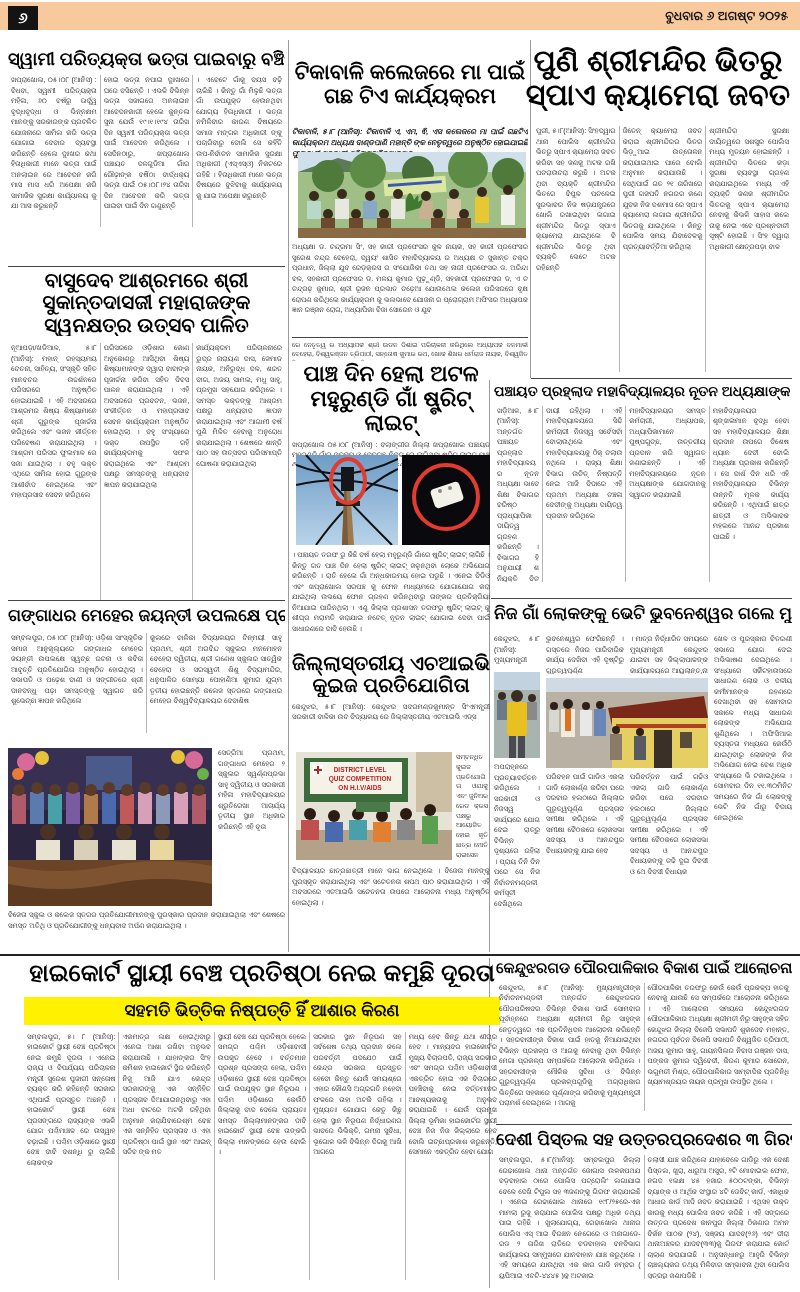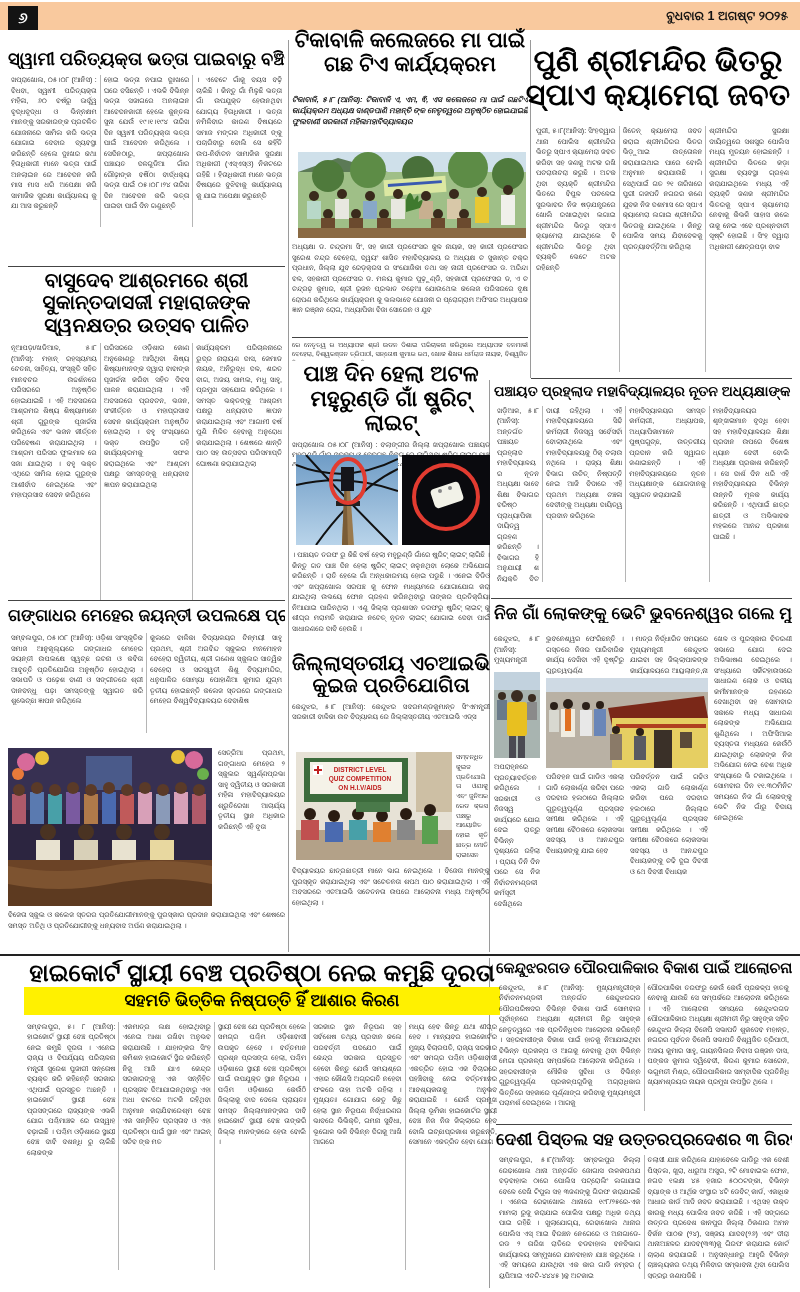--- a/index.html
+++ b/index.html
@@ -33,21 +33,21 @@
 </style>
 </head>
 <body>
 
 <div class="page">
 
   <div class="topbar">
     <div class="pageno">
       <span>୬</span>
     </div>
-    <div class="dateline-top">ବୁଧବାର 1 ଅଗଷ୍ଟ ୨୦୨୫</div>
+    <div class="dateline-top">ବୁଧବାର ୬ ଅଗଷ୍ଟ ୨୦୨୫</div>
   </div>
 
   <div class="vrule" style="left:288px;top:40px;height:912px;"></div>
   <div class="vrule" style="left:530px;top:40px;height:338px;"></div>
   <div class="vrule" style="left:489px;top:380px;height:572px;"></div>
   <div class="hrule heavy" style="left:0;top:954px;width:800px;"></div>
   <div class="vrule" style="left:489px;top:958px;height:330px;"></div>
 
   <div class="art" style="left:8px;top:44px;width:277px;">
     <div class="hl one" style="font-size:18px;margin-top:5px;">ସ୍ୱାମୀ ପରିତ୍ୟକ୍ତା ଭତ୍ତା ପାଇବାରୁ ବଞ୍ଚିତ କୁନ୍ତଳା</div>
@@ -123,21 +123,21 @@
           <rect x="142" y="92" width="24" height="20" fill="#e8d8a0"></rect>
       </g>
       <rect x="0" y="112" width="204" height="46" fill="#6b4326"></rect>
       <path d="M0 118 Q51 128 102 118 T204 118 V158 H0 Z" fill="#7d5330"></path>
       <path d="M0 136 Q51 146 102 136 T204 136 V158 H0 Z" fill="#5d3a20"></path>
     </svg>
   </div>
   <div class="art btxt" style="left:218px;top:748px;width:67px;height:158px;">ସେତ୍ରିଆ ପ୍ରଥମ, ଗଙ୍ଗାଧର ମେହେର ୨ ସ୍କୁଲର ସ୍ୱର୍ଣ୍ଣପ୍ରଭା ସାହୁ ଦ୍ୱିତୀୟ ଓ ସରକାରୀ ମହିଳା ମହାବିଦ୍ୟାଳୟର ଶ୍ରୁତିରେଖା ଆଚାର୍ଯ୍ୟ ତୃତୀୟ ସ୍ଥାନ ଅଧିକାର କରିଛନ୍ତି  ଏହି ବୃତା</div>
   <div class="art btxt" style="left:8px;top:910px;width:277px;height:40px;">ବିଜେତା ସ୍କୁଲ ଓ କଲେଜ ସ୍ତରର ପ୍ରତିଯୋଗୀମାନଙ୍କୁ ପୁରସ୍କାର ପ୍ରଦାନ କରାଯାଇଥିଲା ଏବଂ ଶେଷରେ ସମସ୍ତ ଅତିଥି ଓ ପ୍ରତିଯୋଗୀଙ୍କୁ ଧନ୍ୟବାଦ ଅର୍ପଣ କରାଯାଇଥିଲା ।</div>
 
-  <div class="art" style="left:292px;top:28px;width:236px;">
+  <div class="art" style="left:292px;top:60px;width:236px;">
     <div class="hl" style="font-size:21px;">ଟିକାବାଳି କଲେଜରେ ମା ପାଇଁ ଗଛ ଟିଏ କାର୍ଯ୍ୟକ୍ରମ</div>
     <div class="intro" style="margin-top:20px;height:38px;font-style:italic;">ଟିକାବାଳି, ୫।୮ (ଆନିସ): ଟିକାବାଳି ଏ, ଏମ, ଵି, ଏସ କଲେଜରେ ମା ପାଇଁ ଗଛଟିଏ କାର୍ଯ୍ୟକ୍ରମ ଅଧ୍ୟକ୍ଷ ଦାଣ୍ଡପାଣି ମହାନ୍ତି ଙ୍କ ନେତୃତ୍ୱରେ ଅନୁଷ୍ଠିତ ହୋଇଯାଇଛି ଫୁଲବାଣୀ ସରକାରୀ ମହିଳାମହାବିଦ୍ୟାଳୟର</div>
   </div>
   <div class="photo" style="left:298px;top:152px;width:228px;height:86px;">
     <svg width="228" height="86" viewBox="0 0 228 86" xmlns="http://www.w3.org/2000/svg">
       <rect width="228" height="86" fill="#9fbf87"></rect>
       <rect width="228" height="20" fill="#cfe0ea"></rect>
       <path d="M0 20 L40 6 L90 20 Z" fill="#5c7a56"></path>
       <circle cx="30" cy="24" r="16" fill="#4f7a3c"></circle>
         <circle cx="70" cy="18" r="18" fill="#5d8c46"></circle>
@@ -326,21 +326,21 @@
           <rect x="88" y="58" width="12" height="24" fill="#5a5a62"></rect>
       </g>
     </svg>
   </div>
   <div class="art btxt" style="left:546px;top:772px;width:78px;height:178px;">ପରିବହନ ପାଇଁ ଗାଡିଓ ଏକଲା ଗାଡି ଲୋକାର୍ଣ୍ଣ କରିବା ପରେ ଦରବାର ହଲଠାରେ ଜିଲ୍ଲାର ଗୁରୁତ୍ୱପୂର୍ଣ୍ଣ ପ୍ରସ୍ତାବ ସମୀକ୍ଷା କରିଥିଲେ । ଏହି ସମୀକ୍ଷା ବୈଠକରେ ଲୋକସଭା ସଦସ୍ୟ ଓ ଆନନ୍ଦପୁର ବିଧାୟକଙ୍କୁ ଯାଇ ହେବ</div>
   <div class="art btxt" style="left:630px;top:772px;width:78px;height:178px;">ପରିବର୍ତ୍ତନ ପାଇଁ ଗଢିଓ ଏକଲା ଗାଡି ଲୋକାର୍ଣ୍ଣ କରିବା ପରେ ଦରବାର ହଲଠାରେ ଜିଲ୍ଲାର ଗୁରୁତ୍ୱପୂର୍ଣ୍ଣ ପ୍ରସ୍ତାବ ସମୀକ୍ଷା କରିଥିଲେ । ଏହି ସମୀକ୍ଷା ବୈଠକରେ ଲୋକସଭା ସଦସ୍ୟ ଓ ଆନନ୍ଦପୁର ବିଧାୟକଙ୍କୁ ଚଢି ଦୁଇ ଦିବସୀ ଓ ଥେ ଦିବସୀ ବିଧାୟକ</div>
   <div class="art btxt" style="left:714px;top:634px;width:78px;height:316px;">ଖେଳ ଓ ପୁରସ୍କାର ବିତରଣୀ ସଭାରେ ଯୋଗ ଦେଇ ଅଭିଭାଷଣ ଦେଇଥିଲେ । ସଂଧ୍ୟାରେ ସର୍କିଟହାଉସରେ ସାଧାରଣ ଲୋକ ଓ ଦଳୀୟ କର୍ମୀମାନଙ୍କ ରହଣରେ ଦେଖାଥିବା ସହ ସୋମବାର ସକାଳେ ମଧ୍ୟ ସାଧାରଣ ଲୋକଙ୍କ ଅଭିଯୋଗ ଶୁଣିଥିଲେ । ଅଫିସିଆଲ ବ୍ୟସ୍ତତା ମଧ୍ୟରେ କେଉଁଠି ଯାଇଥିବାରୁ ଲୋକଙ୍କ ନିଜ ଅଭିଯୋଗ ନେଇ ବେଶ ଅଧିକ ସଂଖ୍ୟାରେ ଭି ଟକାଇଥିଲେ । ସୋମବାର ଦିନ ୧୧.୩୦ମିନିଟ ସମୟରେ ନିଜ ଗାଁ ଲୋକଙ୍କୁ ଭେଟି ନିଜ ଗାଁରୁ ବିଦାୟ ନେଇଥିଲେ</div>
 
   <div class="art" style="left:24px;top:960px;width:476px;">
     <div class="hl one" style="font-size:24px;">ହାଇକୋର୍ଟ ସ୍ଥାୟୀ ବେଞ୍ଚ ପ୍ରତିଷ୍ଠା ନେଇ କମୁଛି ଦୂରତା</div>
-    <div class="yellowbar" style="margin-top:0;">ସହମତି ଭିତ୍ତିକ ନିଷ୍ପତ୍ତି ହିଁ ଆଶାର କିରଣ</div>
+    <div class="yellowbar" style="margin-top:10px;">ସହମତି ଭିତ୍ତିକ ନିଷ୍ପତ୍ତି ହିଁ ଆଶାର କିରଣ</div>
     <div class="cols" style="margin-top:7px;height:248px;">
       <div class="bcol">ସମ୍ବଲପୁର, ୫। ୮ (ଆନିସ): ହାଇକୋର୍ଟ ସ୍ଥାୟୀ ବେଞ୍ଚ ପ୍ରତିଷ୍ଠା ନେଇ କମୁଛି ଦୂରତା । ଏନେଇ ରାଜ୍ୟ ଓ ବିପର୍ଯ୍ୟୟ ପରିଚାଳନା ମନ୍ତ୍ରୀ ସୁରେଶ ପୁଜାରୀ ସନ୍ତୋଷ ବ୍ୟକ୍ତ କରି କହିଛନ୍ତି ସରକାର ଏଥିପାଇଁ ପ୍ରସ୍ତୁତ ଅଛନ୍ତି । ହାଇକୋର୍ଟ ସ୍ଥାୟୀ ବେଞ୍ଚ ପ୍ରସଙ୍ଗରେ ରାଜ୍ୟଙ୍କ ଏଭଳି ଯୋଗ ପଶ୍ଚିମାଞ୍ଚଳ ରେ ଉସ୍ୱାହ ବଢ଼ାଇଛି । ପଶ୍ଚିମ ଓଡ଼ିଶାରେ ସ୍ଥାୟୀ ବେଞ୍ଚ ଦାବି ଦଶନ୍ଧି ରୁ ଚାଲିଛି ଲୋକଙ୍କ</div>
       <div class="bcol">ଏକମାତ୍ର ଲକ୍ଷ ହୋଇଥିବାରୁ ଏନେଇ ଆଶା ରଖିବା ଅନୁଭବ କରାଯାଉଛି । ଯାହାଙ୍କର ସିଂହ କମିଶନ ହାଇକୋର୍ଟ ସ୍ଥିର କରିଛନ୍ତି ନିଜୁ ଆଜି ଯାଏ କେନ୍ଦ୍ର ସରକାରଙ୍କୁ ଏକ ସନ୍ନିହିତ ପ୍ରସ୍ତାବ ଦିଆଯାଇନଥିବାରୁ ଏହା ଅଧା ବାଟରେ ଅଟକି ରହିଥିବା ଅନୁମାନ କରାଯିବାରେଶ୍ମ ବେଞ୍ଚ ଏକ ସନ୍ନିହିତ ପ୍ରସ୍ତାବ ଓ ଏହା ପ୍ରତିଷ୍ଠା ପାଇଁ ସ୍ଥାନ ଏବଂ ଆଇନ୍ ସଚିବ ଙ୍କ ମତ</div>
       <div class="bcol">ସ୍ଥାୟୀ ବେଞ୍ଚ ଯେ ପ୍ରତିଷ୍ଠା ହେଲେ ସମଗ୍ର ପଶ୍ଚିମ ଓଡ଼ିଶାବାସୀ ଉପକୃତ ହେବେ । ବର୍ତ୍ତମାନ ପ୍ରଶ୍ନ ପ୍ରସଙ୍ଗ ହେଲା, ପଶ୍ଚିମ ଓଡ଼ିଶାରେ ସ୍ଥାୟୀ ବେଞ୍ଚ ପ୍ରତିଷ୍ଠା ପାଇଁ ଉପଯୁକ୍ତ ସ୍ଥାନ ନିରୂପଣ । ପଶ୍ଚିମ ଓଡ଼ିଶାରେ କେଉଁଠି ଜିଲ୍ଲାକୁ ବାଦ ଦେଲେ ପ୍ରାୟତଃ ସମସ୍ତ ଜିଲ୍ଲାମାନଙ୍କର ଦାବି ହାଇକୋର୍ଟ ସ୍ଥାୟୀ ବେଞ୍ଚ ତାଙ୍କରି ଜିଲ୍ଲା ମାନଙ୍କରେ ହେଉ ବୋଲି ।</div>
       <div class="bcol">ସରକାର ସ୍ଥାନ ନିରୂପଣ ସହ ସର୍ବଶେଷ ତଥ୍ୟ ପ୍ରଦାନ କଲେ ପରବର୍ତ୍ତୀ ପଦଯେଠ ପାଇଁ କେନ୍ଦ୍ର ସରକାର ପ୍ରସ୍ତୁତ ହେବୋ କିନ୍ତୁ ଯେଉଁ ସମୟଶ୍ରେ ଏହାର କୌଣସି ଅଗ୍ରଗତି ନହେବା ଫଳରେ ତାହା ଅଟକି ରହିଲା । ମୁଖ୍ୟତଃ ଗୋଯାଗ କେତୁ କିଛୁ ହେଲା ସ୍ଥାନ ନିରୂପଣ ନିର୍ଦ୍ଧାରଣର ଭାବରେ ଭିଭିକ୍ତି, ଗମନା ସୁବିଧା, ଭୂଗୋଳ ଭଳି ବିଭିନ୍ନ ଦିଗକୁ ଆଖି ଆଗରେ</div>
       <div class="bcol">ମଧ୍ୟ ହେବ କିନ୍ତୁ ଯଥା ଶୀଘ୍ର ହେବ । ମାନ୍ୟବର ହାଇକୋର୍ଟର ମୁଖ୍ୟ ବିଚାରପତି, ରାଜ୍ୟ ସରକାର ଏବଂ ସମଗ୍ର ପଶ୍ଚିମ ଓଡ଼ିଶାବାସୀ ଏକତ୍ରିତ ହୋଇ ଏକ ବିଚାରରେ ପହଞ୍ଚିବାକୁ ନେଇ ବର୍ତ୍ତମାନର ଆବଶ୍ୟକତାକୁ ଅନୁଭବ କରାଯାଇଛି । ଯେଉଁ ପ୍ରମୁଖ ଜିଲ୍ଲା ଭୂମିକା ହାଇକୋର୍ଟର ସ୍ଥାୟୀ ବେଞ୍ଚ ନିଜ ନିଜ ଜିଲ୍ଲାରେ ହେବ ବୋଲି ଇଚ୍ଛାପ୍ରକାଶ କରୁଛନ୍ତି, ସେମାନେ ଏକତ୍ରିତ ହେବା ଯୋଗ</div>
     </div>
   </div>
 
   <div class="art" style="left:496px;top:960px;width:296px;">

